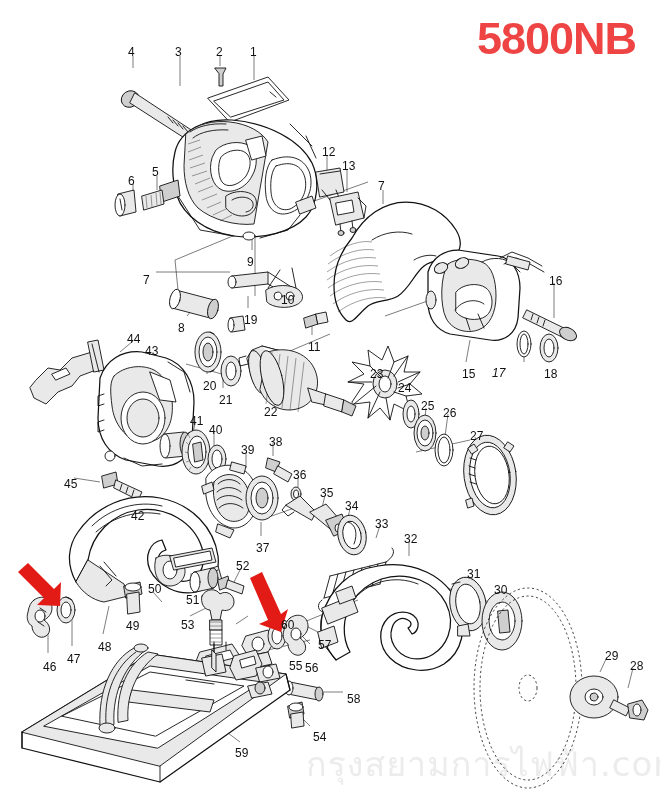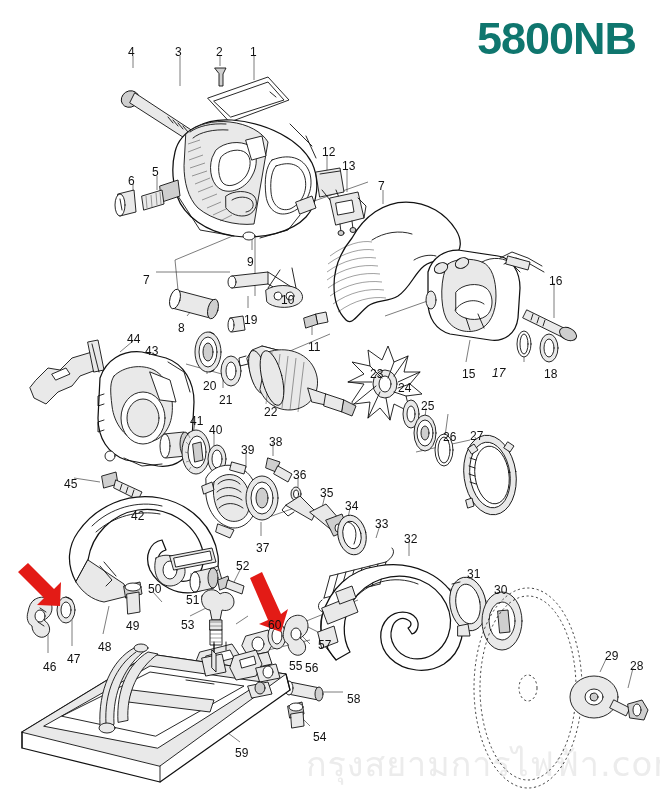--- a/index.html
+++ b/index.html
@@ -34,21 +34,21 @@
   .filld{fill:#cfcfcf;}
   .hatch{stroke:#111;stroke-width:.4;fill:none;}
   .dash{stroke:#111;stroke-width:.8;fill:none;stroke-dasharray:2.2 2.6;}
   .arrow{fill:#e31b16;}
 </style>
 </head>
 <body>
 
 <div id="sheet">
 
-  <div id="model-title" style="color: #0f766e;">5800NB</div>
+  <div id="model-title" style="color: #ef4444;">5800NB</div>
   <div id="watermark" style="color: rgb(236, 236, 236);">กรุงสยามการไฟฟ้า.com</div>
 
   <svg width="660" height="811" viewBox="0 0 660 811">
 
     <g class="ln">
       <path d="M133 56 L133 68"></path>
       <path d="M180 56 L180 86"></path>
       <path d="M220 56 L220 66"></path>
       <path d="M254 56 L254 80"></path>
       <path d="M133 184 L133 196"></path>
@@ -684,21 +684,21 @@
       <div class="callout" style="left: 549px; top: 275px;">16</div>
       <div class="callout" style="left: 492px; top: 367px; font-style: italic;">17</div>
       <div class="callout" style="left: 544px; top: 368px;">18</div>
       <div class="callout" style="left: 462px; top: 368px;">15</div>
       <div class="callout" style="left: 203px; top: 380px;">20</div>
       <div class="callout" style="left: 219px; top: 394px;">21</div>
       <div class="callout" style="left: 264px; top: 406px;">22</div>
       <div class="callout" style="left: 370px; top: 368px;">23</div>
       <div class="callout" style="left: 398px; top: 382px;">24</div>
       <div class="callout" style="left: 421px; top: 400px;">25</div>
-      <div class="callout" style="left: 443px; top: 407px; margin-top: 24px;">26</div>
+      <div class="callout" style="left: 443px; top: 407px;">26</div>
       <div class="callout" style="left: 470px; top: 430px;">27</div>
       <div class="callout" style="left: 127px; top: 333px;">44</div>
       <div class="callout" style="left: 145px; top: 345px;">43</div>
       <div class="callout" style="left: 131px; top: 462px; margin-top: 48px;">42</div>
       <div class="callout" style="left: 190px; top: 415px;">41</div>
       <div class="callout" style="left: 209px; top: 424px;">40</div>
       <div class="callout" style="left: 241px; top: 444px;">39</div>
       <div class="callout" style="left: 269px; top: 436px;">38</div>
       <div class="callout" style="left: 293px; top: 469px;">36</div>
       <div class="callout" style="left: 320px; top: 487px;">35</div>
@@ -708,21 +708,21 @@
       <div class="callout" style="left: 256px; top: 542px;">37</div>
       <div class="callout" style="left: 64px; top: 478px;">45</div>
       <div class="callout" style="left: 43px; top: 661px;">46</div>
       <div class="callout" style="left: 67px; top: 653px;">47</div>
       <div class="callout" style="left: 98px; top: 641px;">48</div>
       <div class="callout" style="left: 126px; top: 620px;">49</div>
       <div class="callout" style="left: 148px; top: 583px;">50</div>
       <div class="callout" style="left: 186px; top: 594px;">51</div>
       <div class="callout" style="left: 236px; top: 560px;">52</div>
       <div class="callout" style="left: 181px; top: 619px;">53</div>
-      <div class="callout" style="left: 226px; top: 619px; padding-left: 42px;">60</div>
+      <div class="callout" style="left: 239px; top: 619px; padding-left: 42px;">60</div>
       <div class="callout" style="left: 289px; top: 660px;">55</div>
       <div class="callout" style="left: 305px; top: 650px; margin-top: 12px;">56</div>
       <div class="callout" style="left: 318px; top: 639px;">57</div>
       <div class="callout" style="left: 347px; top: 693px;">58</div>
       <div class="callout" style="left: 313px; top: 731px;">54</div>
       <div class="callout" style="left: 235px; top: 747px;">59</div>
       <div class="callout" style="left: 467px; top: 568px;">31</div>
       <div class="callout" style="left: 494px; top: 584px;">30</div>
       <div class="callout" style="left: 605px; top: 650px;">29</div>
       <div class="callout" style="left: 630px; top: 660px;">28</div>

